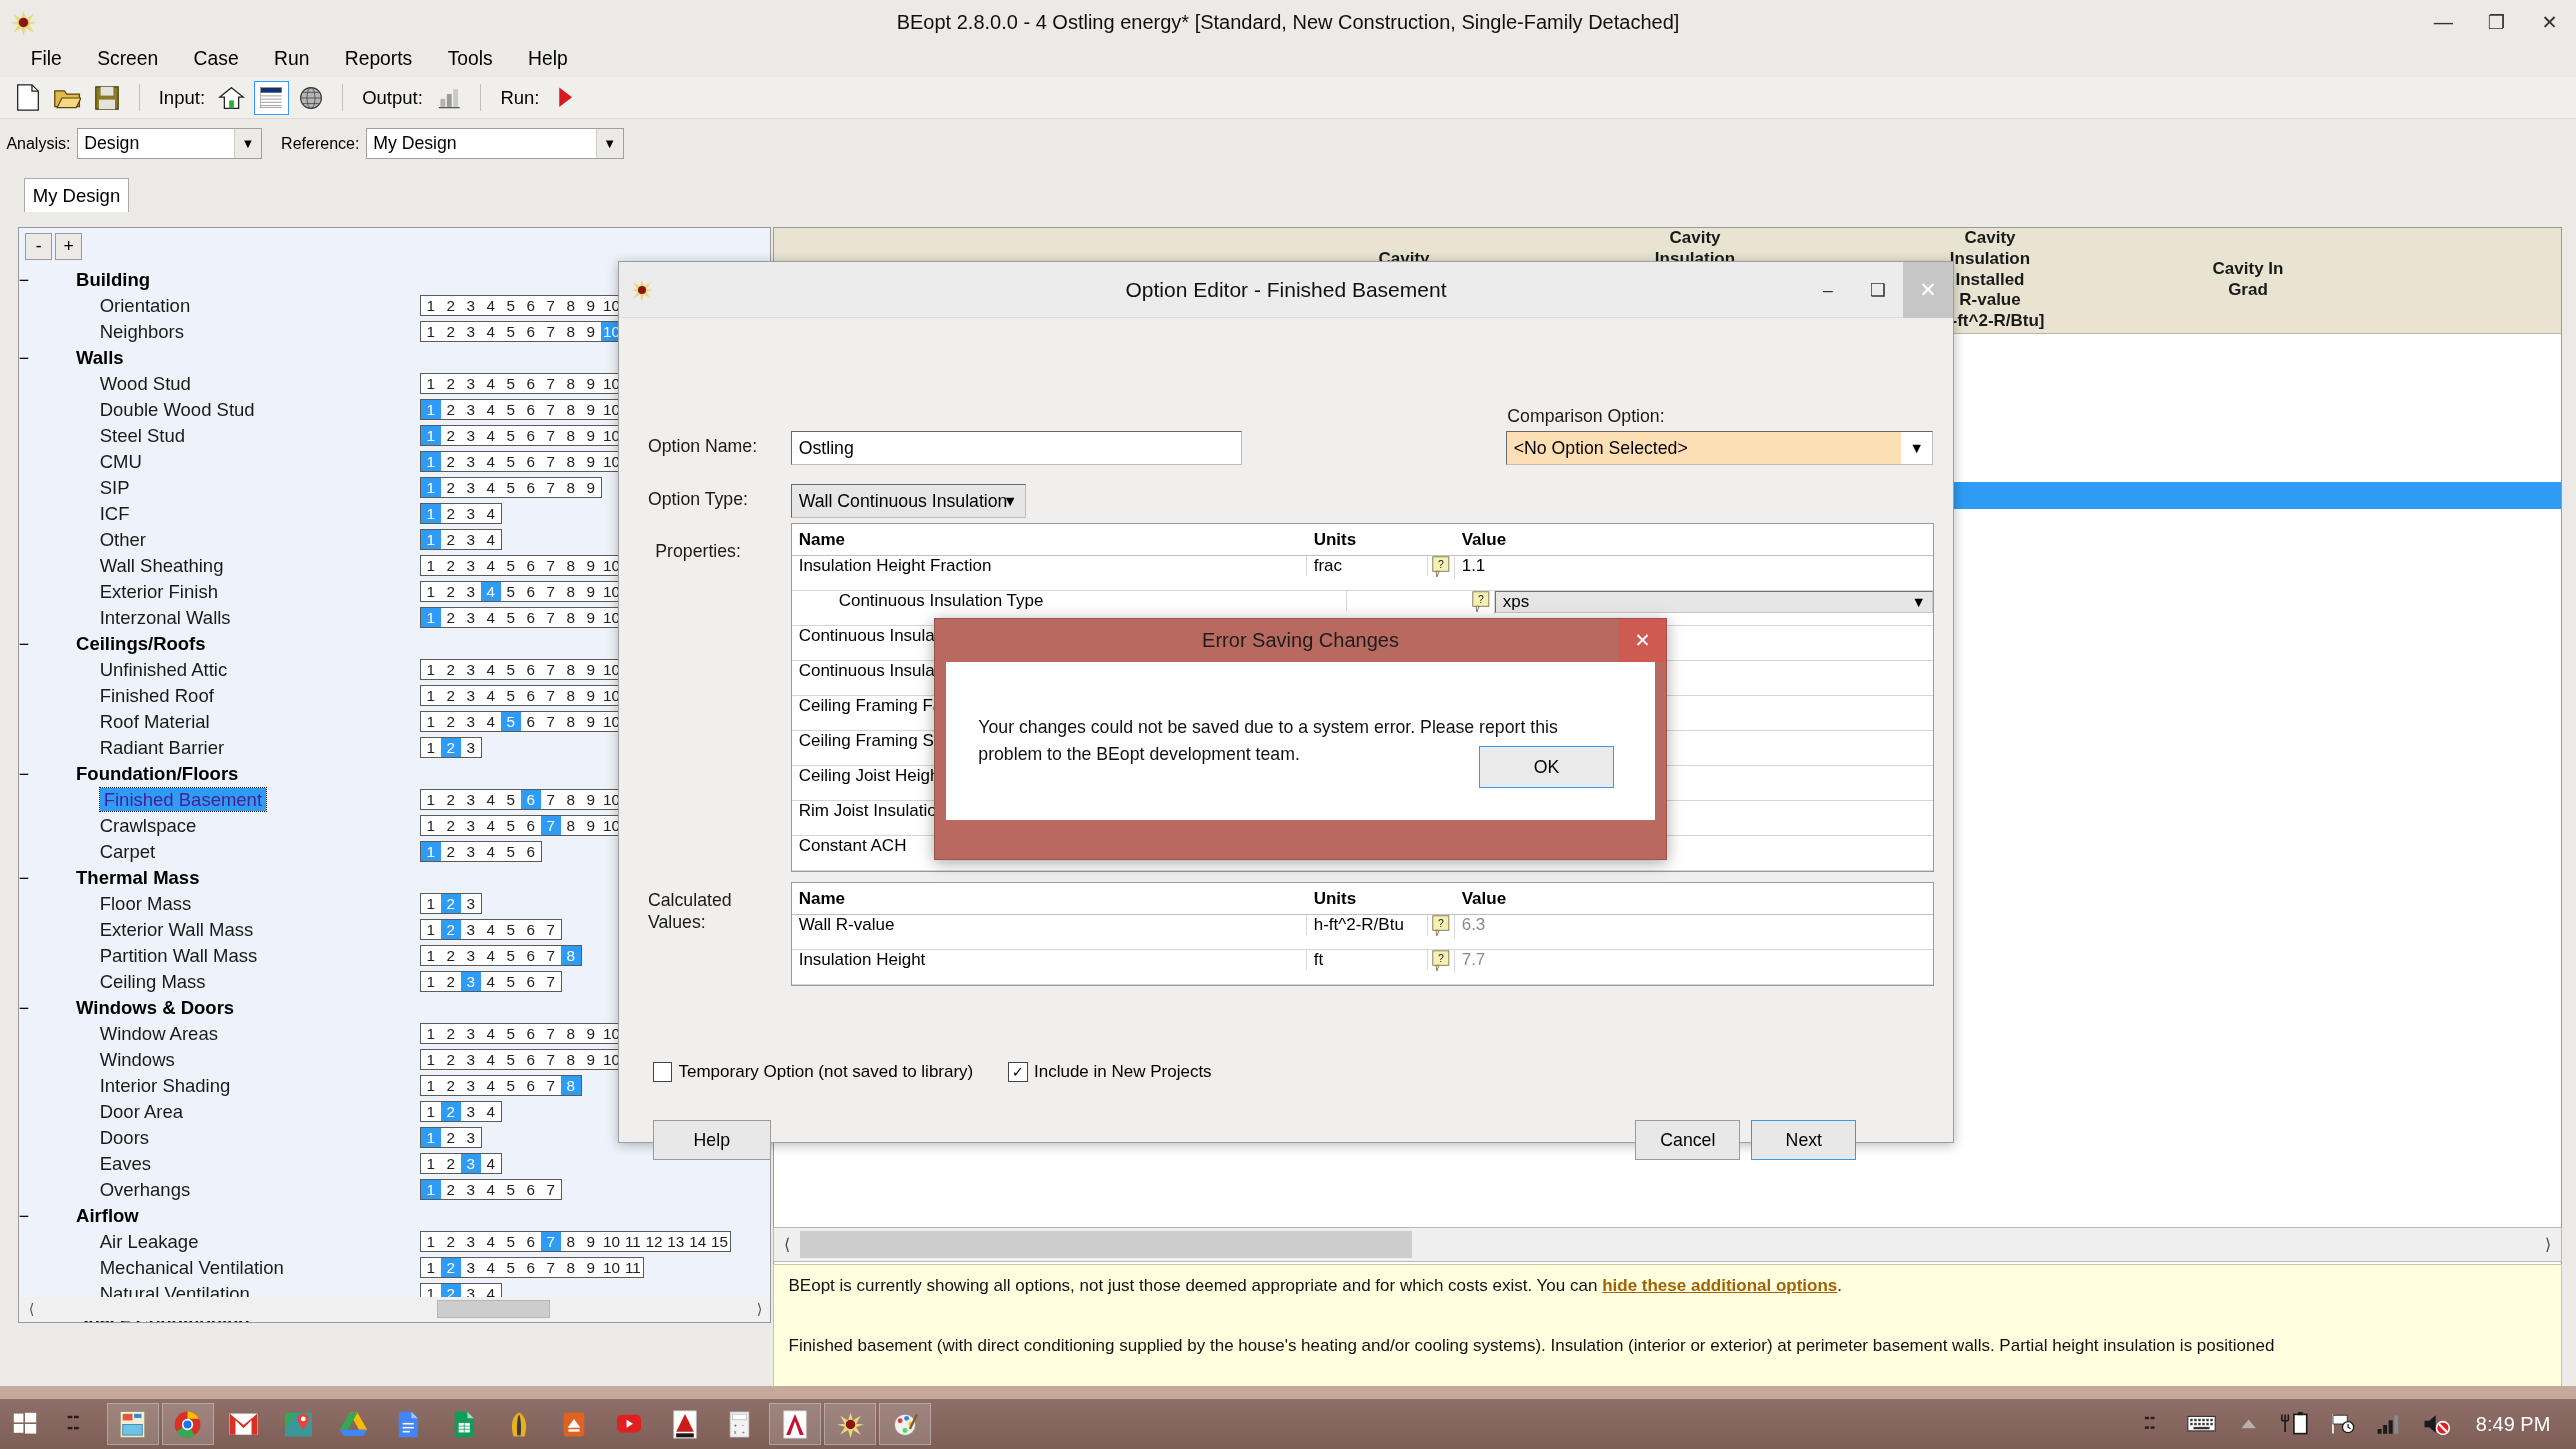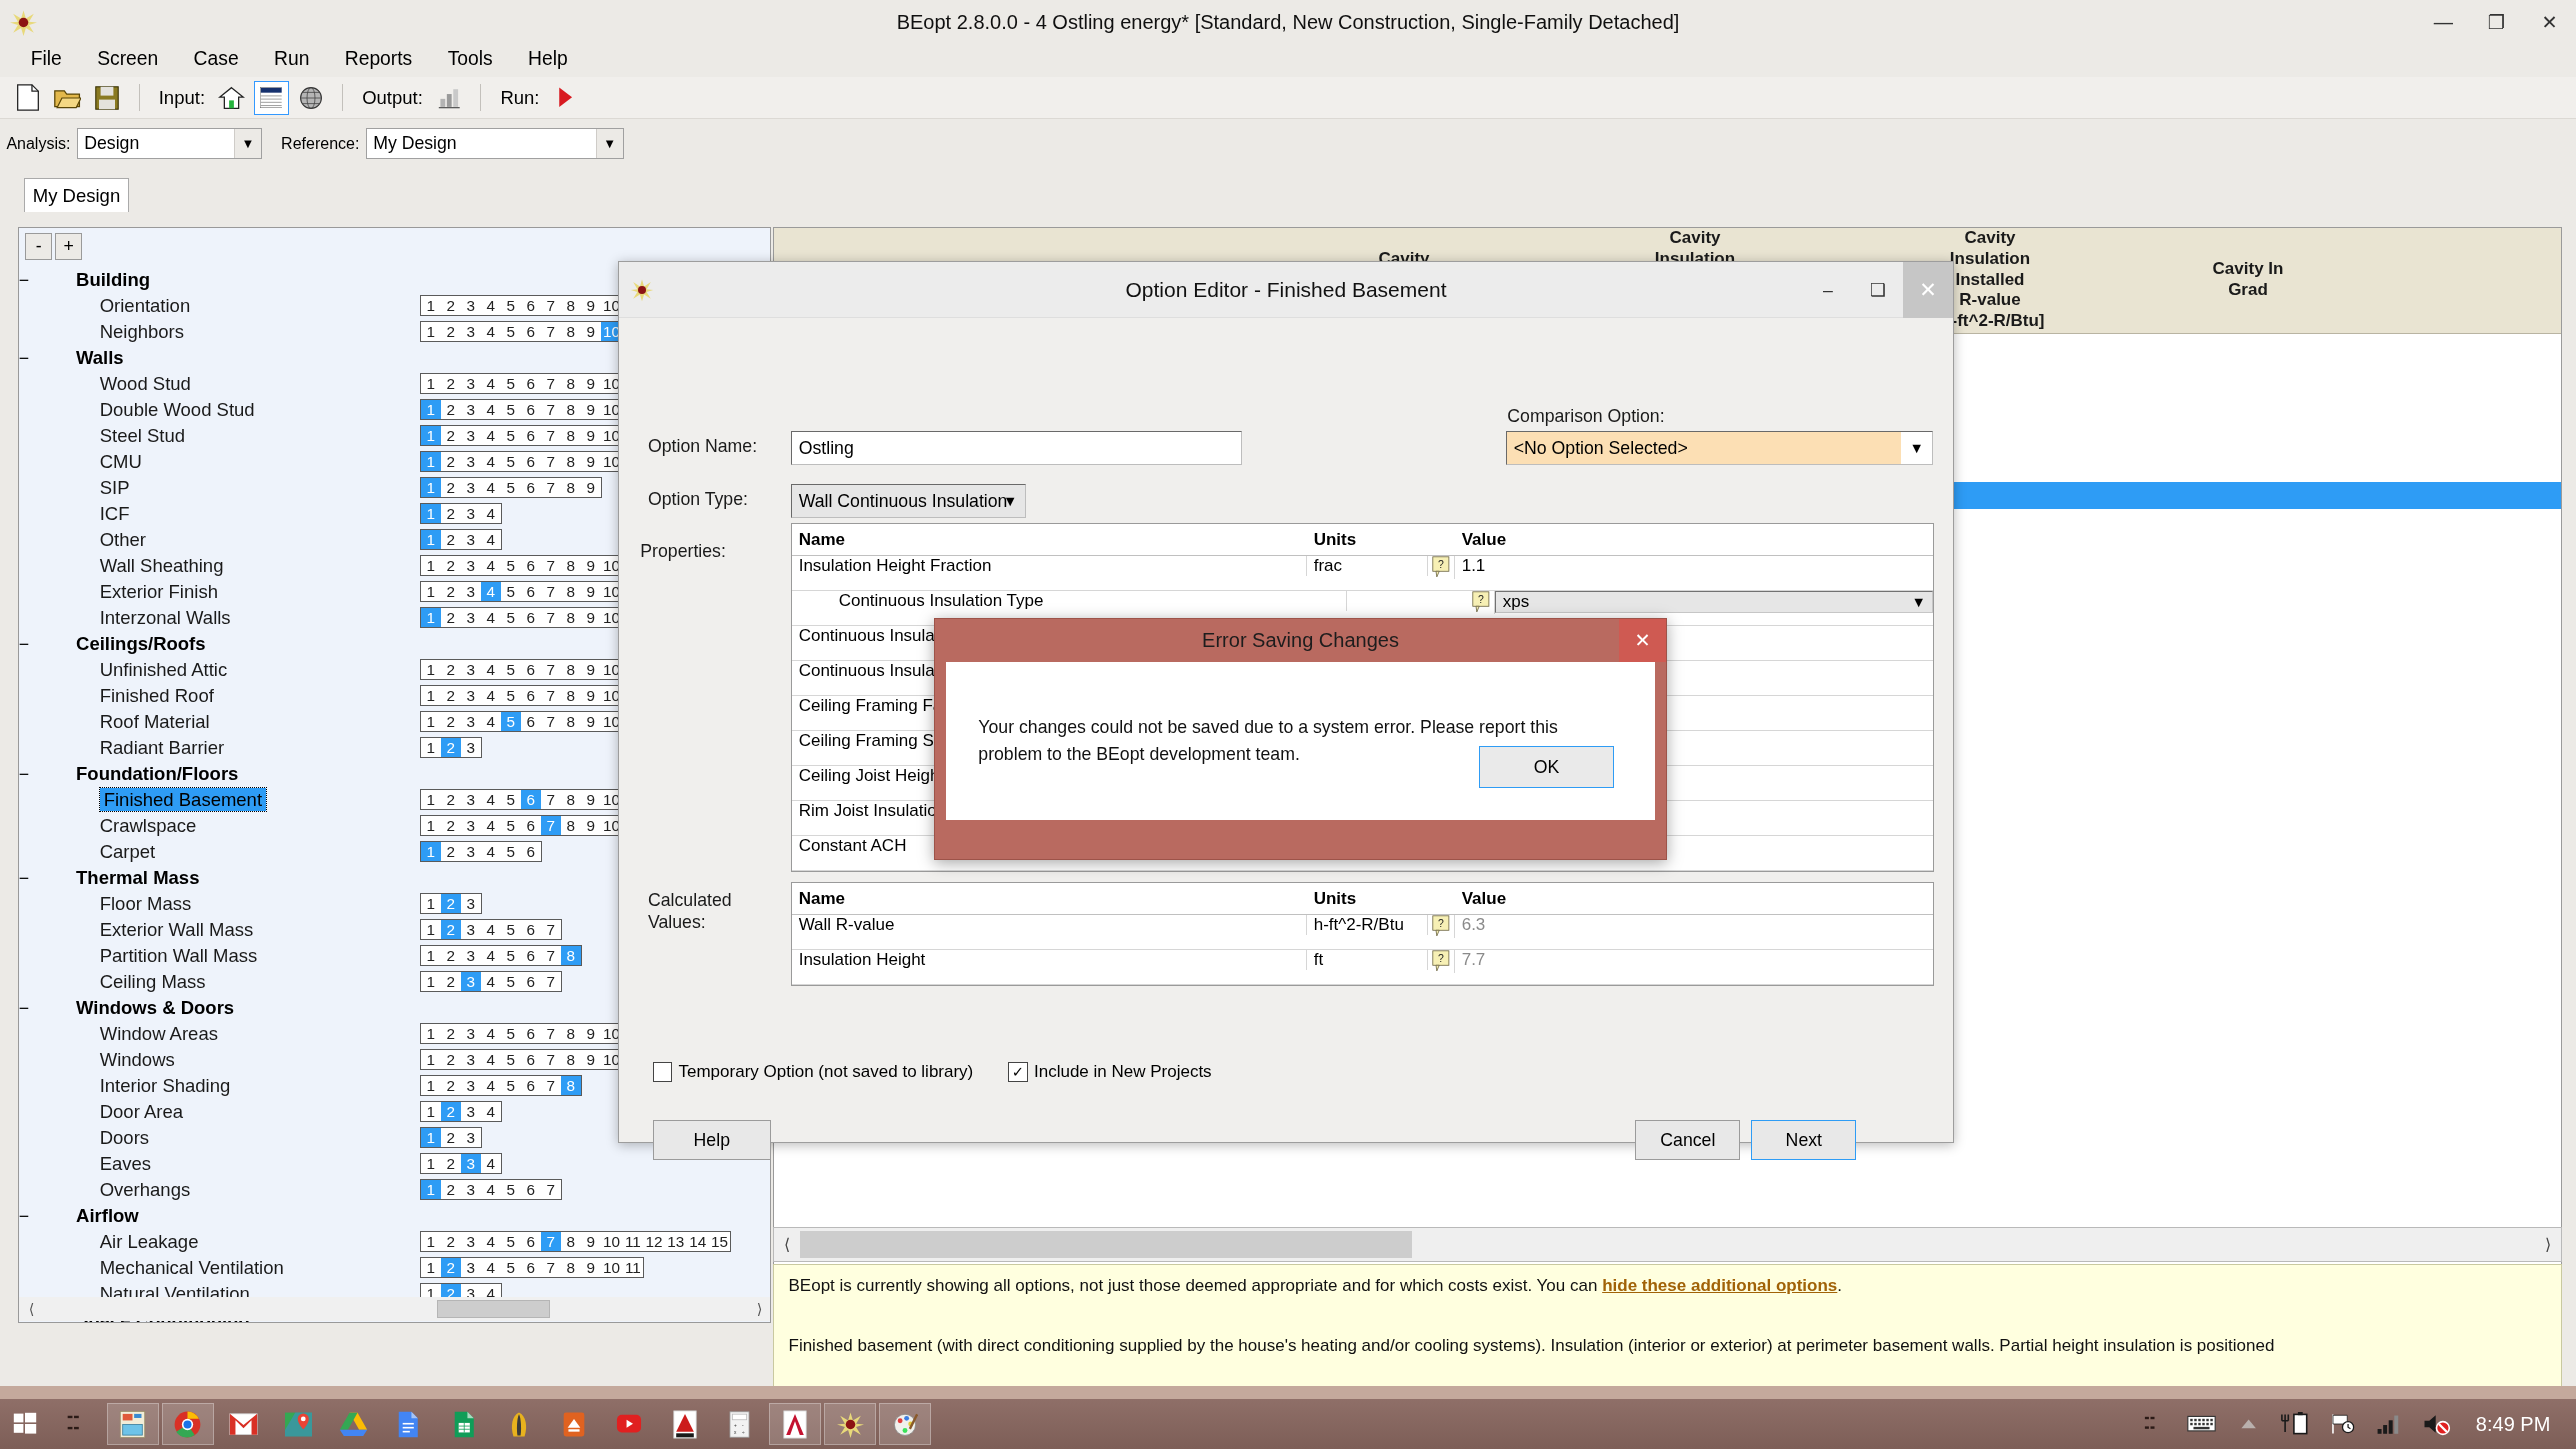--- a/index.html
+++ b/index.html
@@ -86,21 +86,21 @@
   .pmbtn{
     width:27px;height:27px;background:#eceae6;border:0.8px solid #9a9a9a;
     display:flex;align-items:center;justify-content:center;font-size:17.7px;
     margin-right:3.2px;
   }
   #treelist{ position:absolute; left:0; top:39px; width:753px; }
   .trow{ position:relative; height:26px; display:flex; align-items:center; }
   .tgroup{ font-weight:bold; font-size:18.5px; color:#000; padding-left:47px; }
   .tleaf{ font-size:18.5px; color:#1a1a1a; padding-left:81px; }
   .tleaf .sel{
-    background:#2e9cf5; color:#000000; padding:0.8px 4px; outline:0.8px dotted #000;
+    background:#2e9cf5; color:#4c1d95; padding:0.8px 4px; outline:0.8px dotted #000;
   }
   .strip{
     position:absolute; left:0; top:2.4px; height:21px;
     border:0.8px solid #5a5a5a; background:#fff;
     display:flex; align-items:stretch;
   }
   .strip .n{
     min-width:20px; padding:0 2.4px;
     display:flex;align-items:center;justify-content:center;
     font-size:15.3px; color:#222;
@@ -1010,21 +1010,21 @@
     <div class="textbox" style="position:absolute; left:161px; top:106px; width:451px;">Ostling</div>
 
     <div class="fieldrow" style="left:17.7px; top:164px;">
       <span class="flabel">Option Type:</span>
     </div>
     <div class="dropdown" style="position:absolute; left:161px; top:159px; width:235px;">
       <span>Wall Continuous Insulation</span>
       <span class="dda">▼</span>
     </div>
 
-    <div class="fieldrow" style="left:10px; top:216px;">
+    <div class="fieldrow" style="left:25px; top:216px;">
       <span class="flabel">Properties:</span>
     </div>
 
     <div class="proptable" id="propstable" style="left:161px; top:198px; width:1143px;">
         <div class="pt-head">
           <div class="h" style="width: 515px;">Name</div>
           <div class="h" style="width: 121px;">Units</div>
           <div style="width: 27px;"></div>
           <div class="h" style="flex: 1 1 0%;">Value</div>
         </div>

